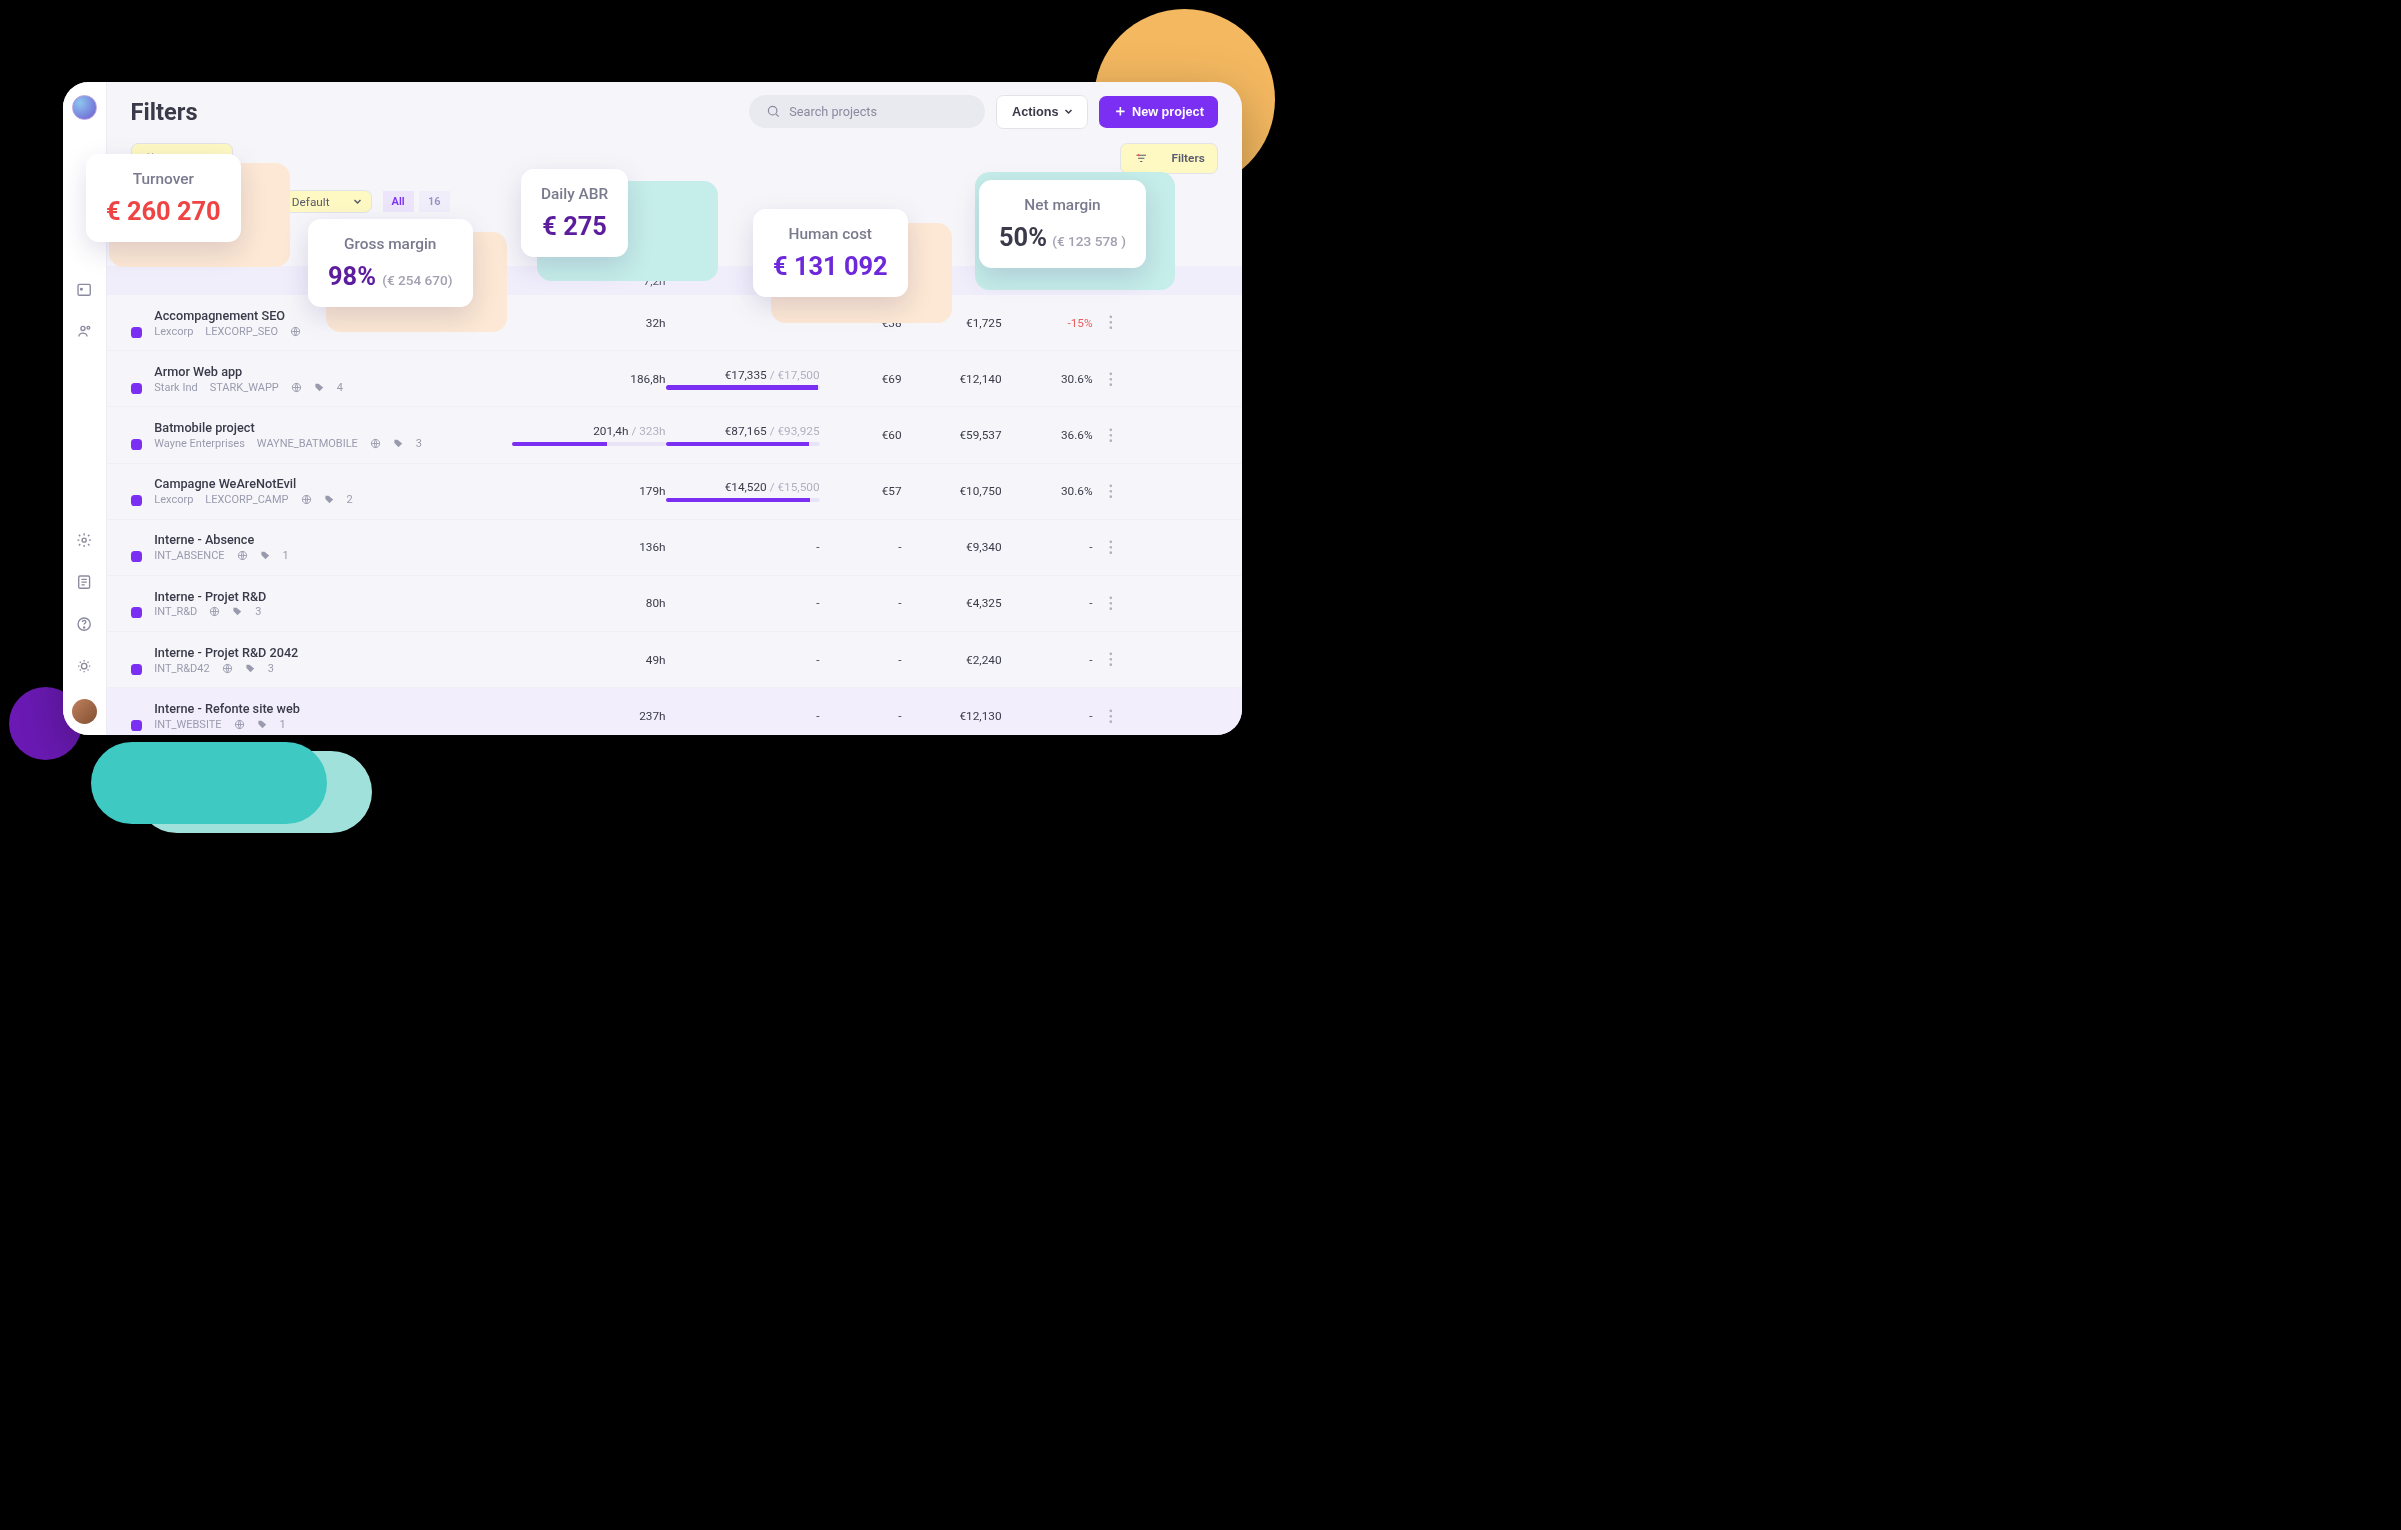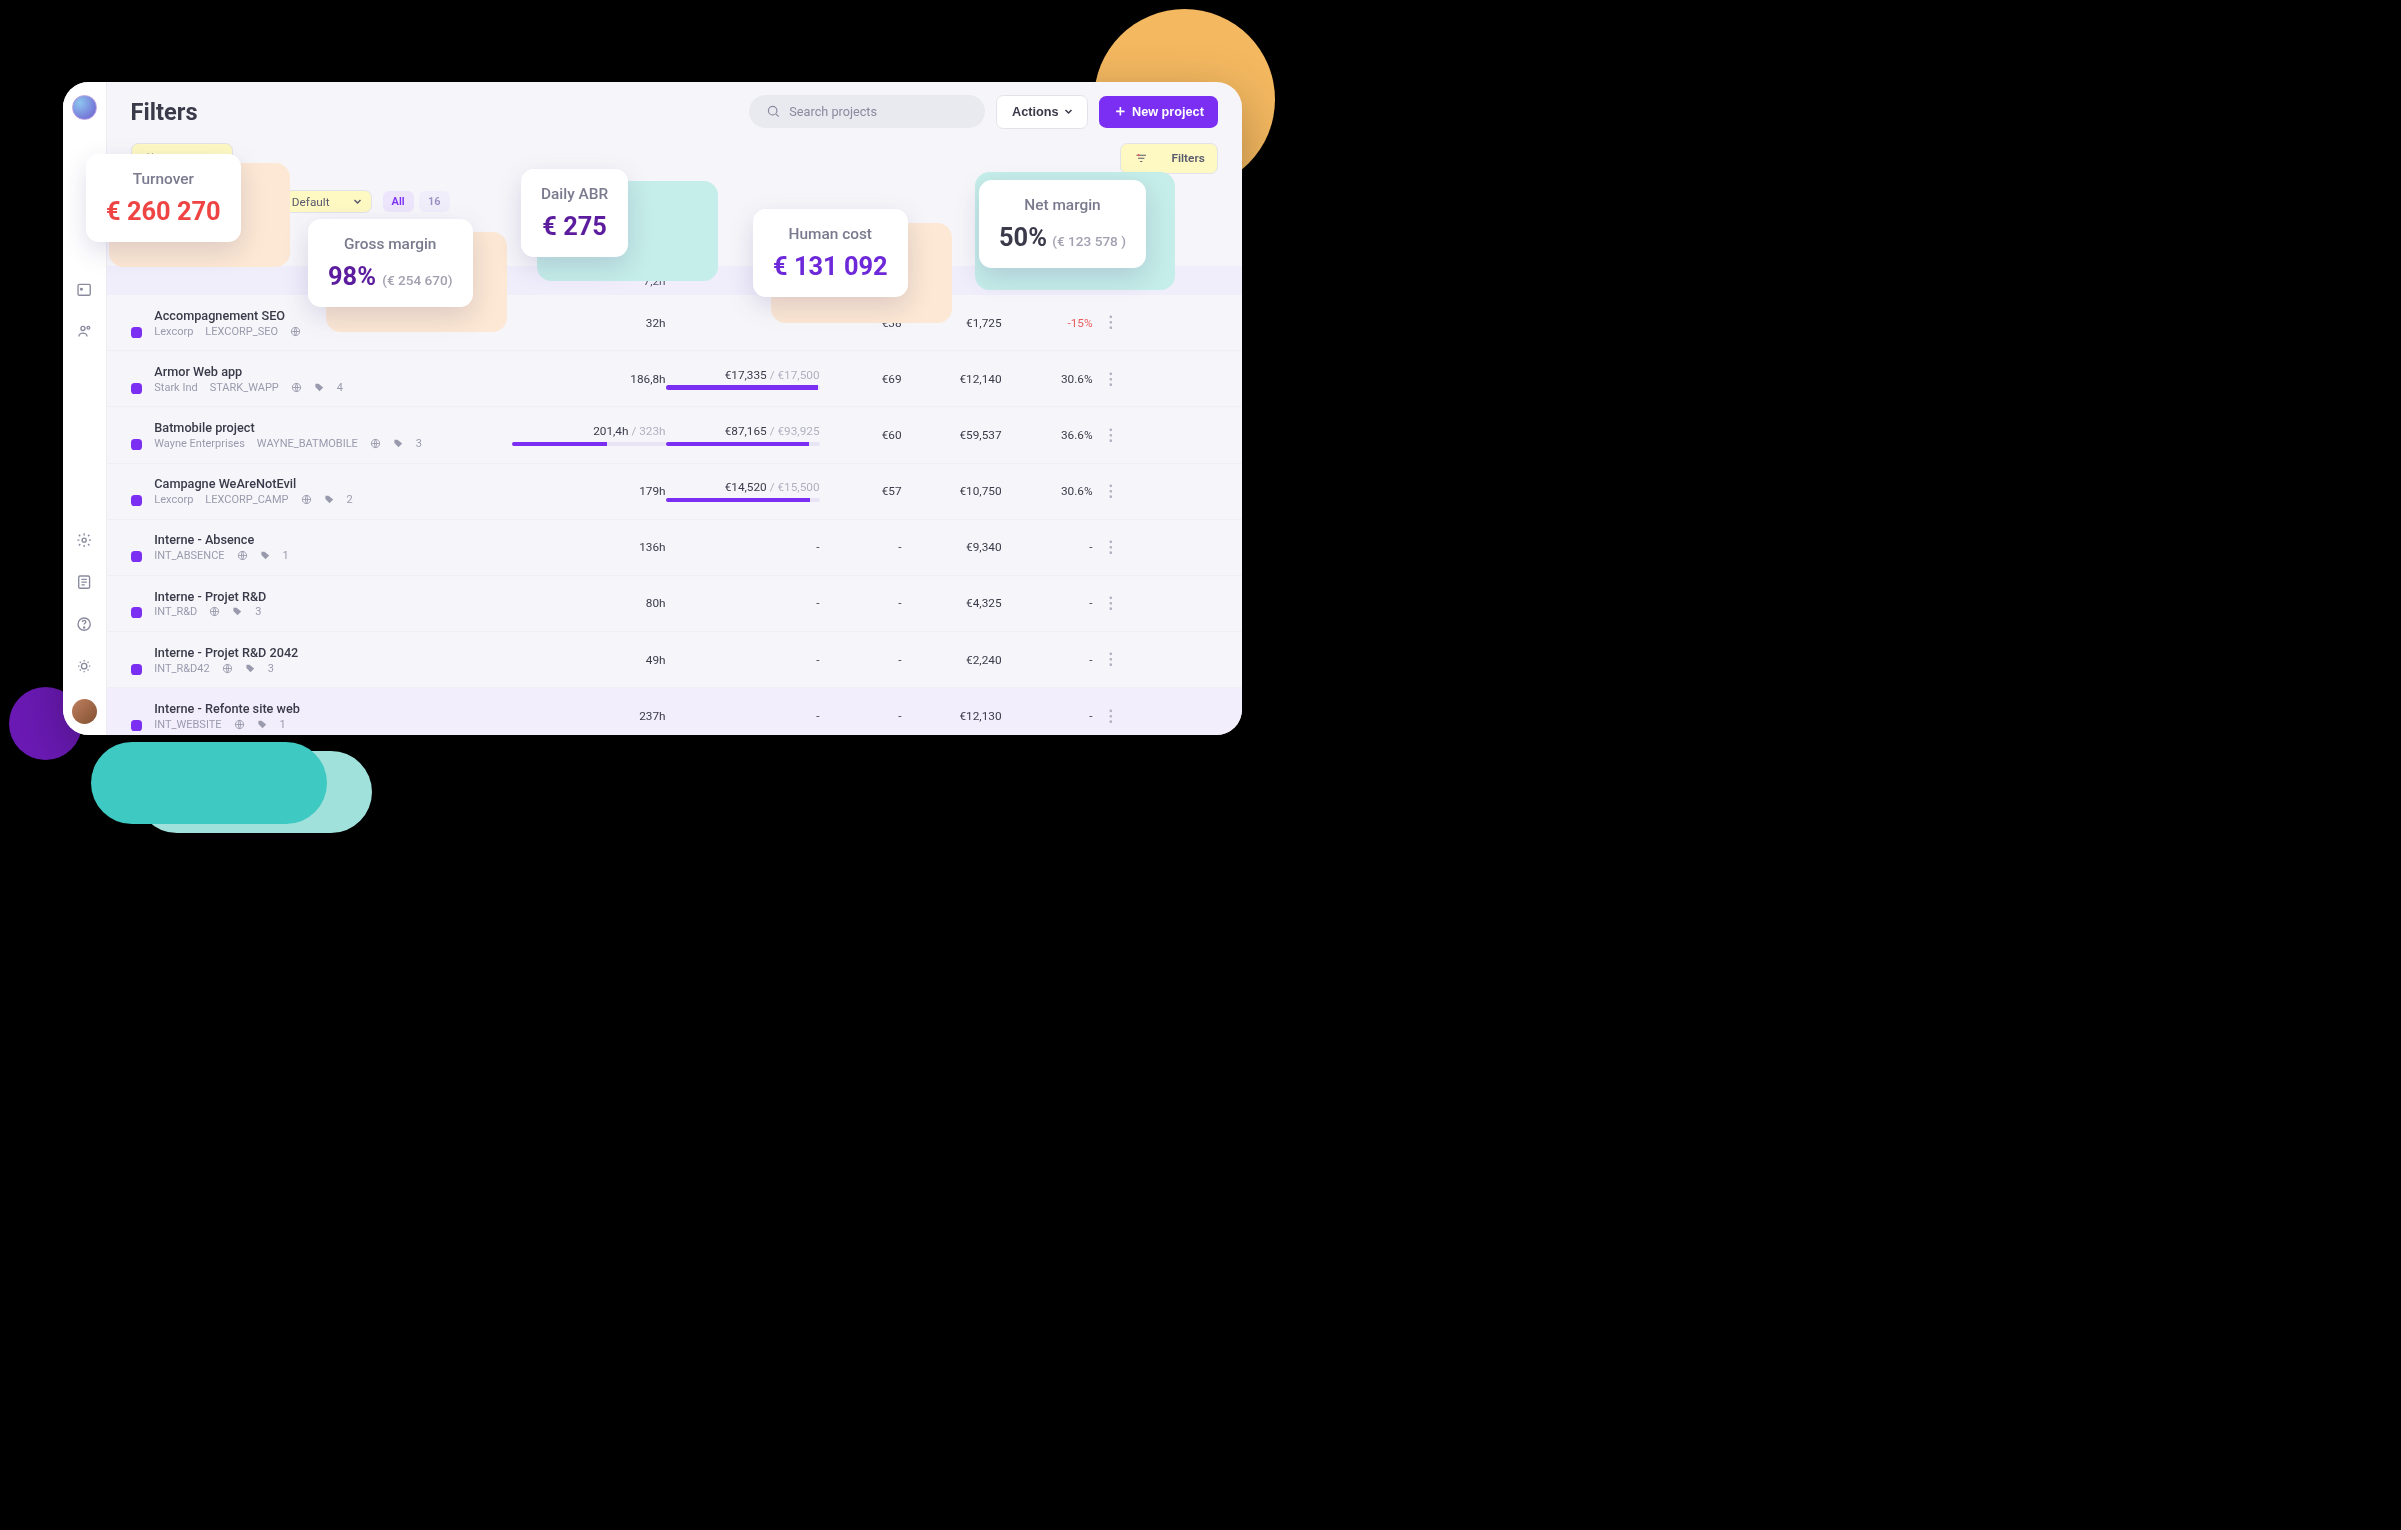--- a/index.html
+++ b/index.html
@@ -144,21 +144,21 @@
 
 .controls {
   padding: 3.6px 23.6px 11px 23.6px;
   display: flex; align-items: center; gap: 11px;
   font-size: 11.8px; color: #5A5A6E;
 }
 .controls .groupby { display: flex; align-items: center; gap: 7.3px; margin-left: 109px;}
 .chip-group { display: flex; gap: 5.4px; }
 .chip {
   background: #ECE5FB; color: #7B2FF2;
-  border-radius: 6px; padding: 3.6px 9px;
+  border-radius: 0; padding: 3.6px 9px;
   font-size: 11px; font-weight: 600;
 }
 .chip.muted { background: #F0EEFB; color: #9A8FC0; }
 
 .table-head {
   display: grid;
   grid-template-columns: 381px 154px 154px 82px 100px 91px 36px;
   padding: 9px 23.6px 7.3px 23.6px;
   font-size: 11px; color: #9A9AAE;
   align-items: center;

